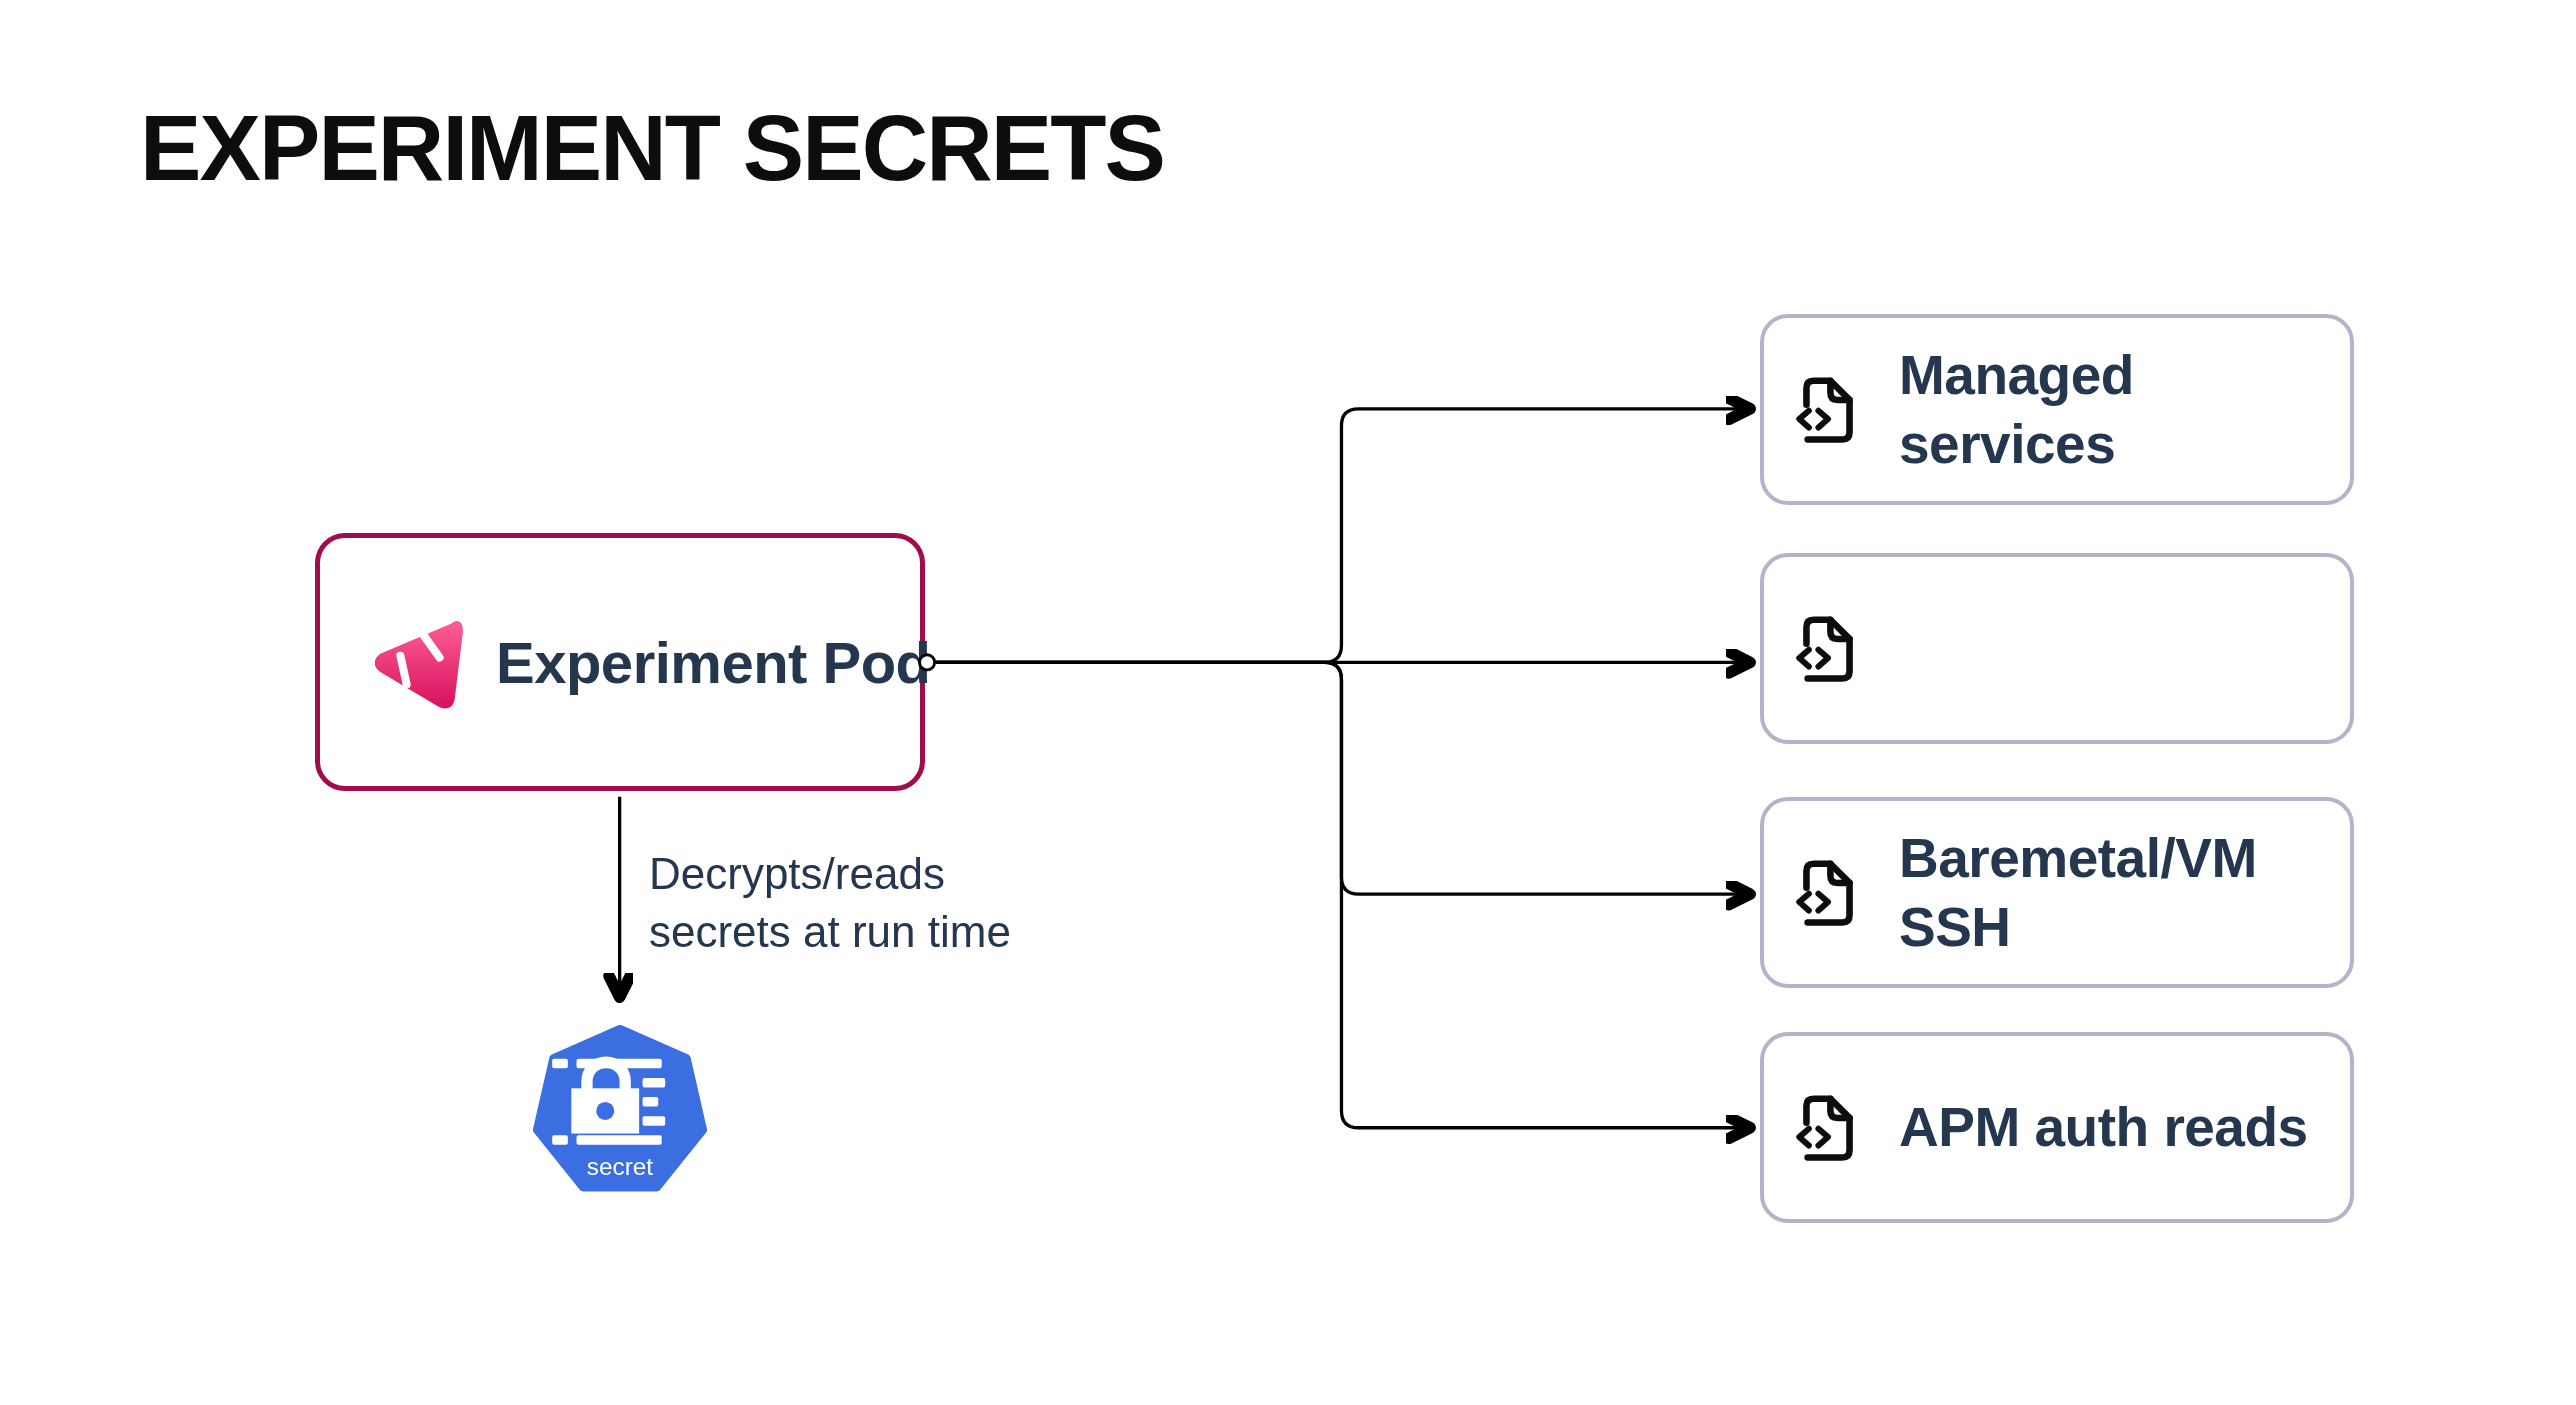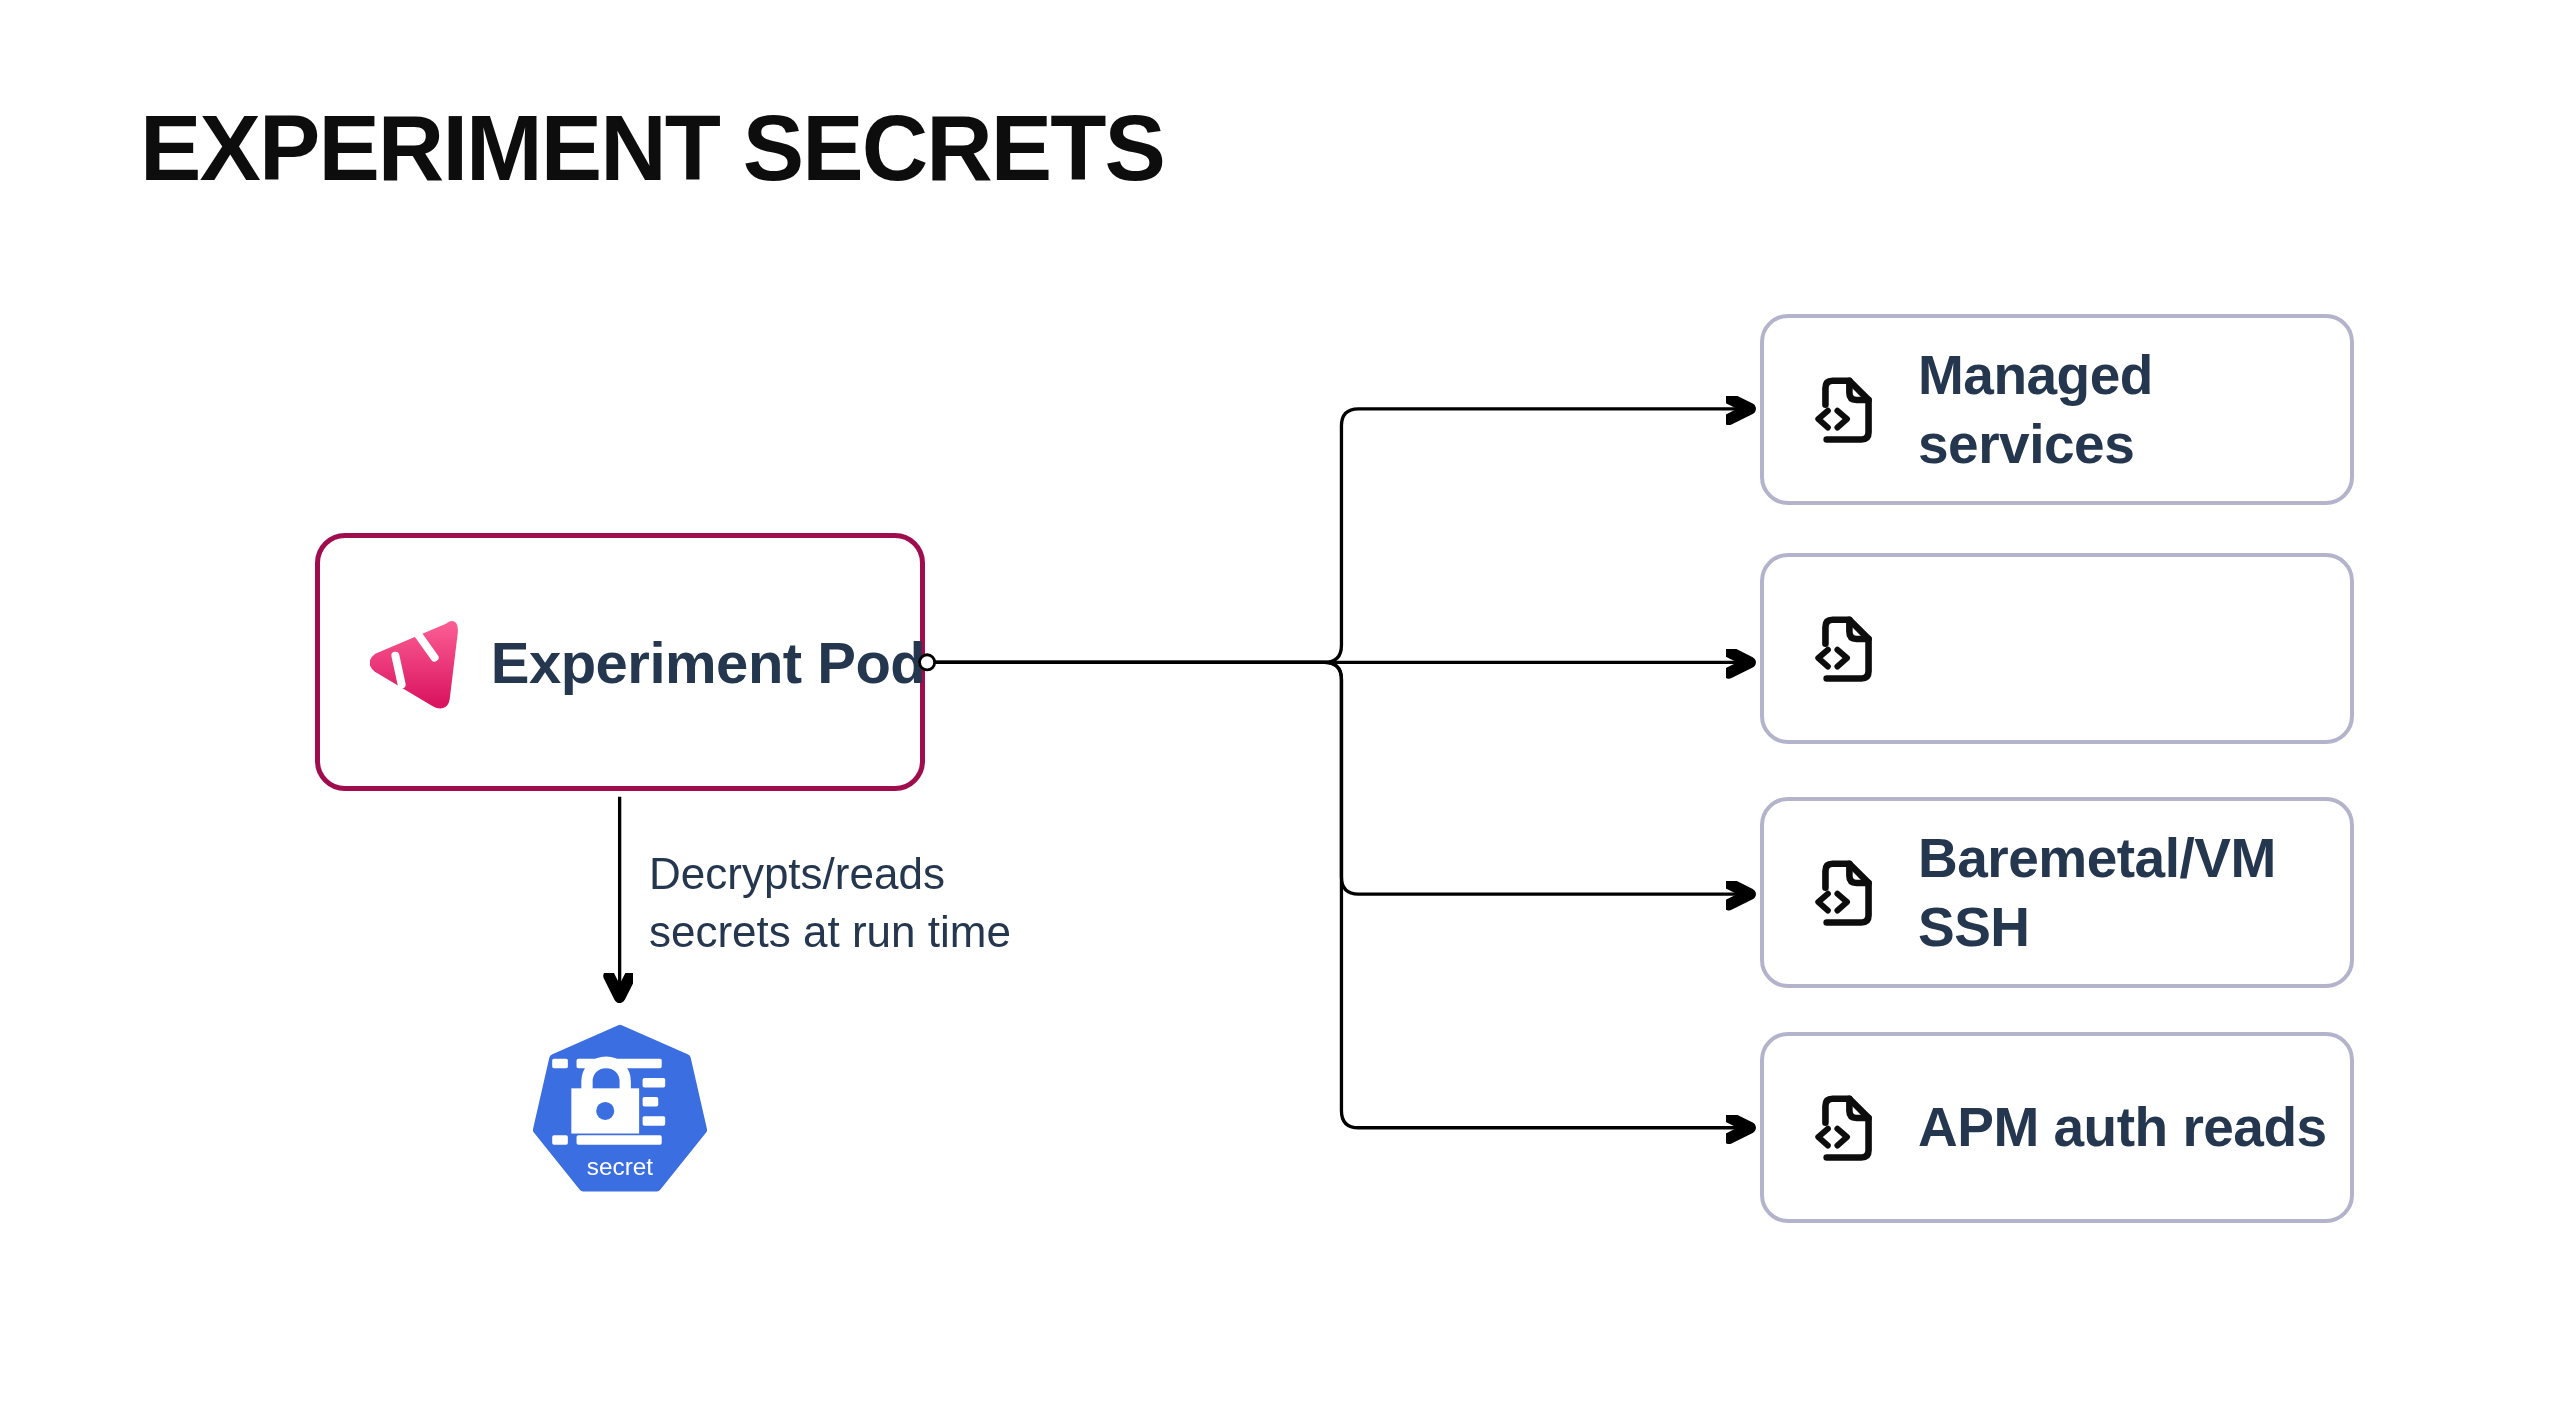--- a/index.html
+++ b/index.html
@@ -15,30 +15,30 @@
   }
   .title{
     position:absolute;left:140px;top:102px;font-size:92px;font-weight:700;
     letter-spacing:-1.9px;color:var(--title);line-height:1;white-space:nowrap;
   }
   #connector-layer{position:absolute;left:0;top:0;z-index:3;pointer-events:none;}
   #connector-layer path{stroke:var(--line);stroke-width:3.5;fill:none;}
   .pod-box{
     position:absolute;left:315px;top:533px;width:610px;height:258px;z-index:2;
     background:var(--background);border:5.7px solid var(--pod-border);border-radius:30px;
-    display:flex;align-items:center;padding-left:55px;gap:31px;justify-content:center;
+    display:flex;align-items:center;padding-left:55px;gap:31px;
   }
   .pod-label{
     font-size:58px;font-weight:700;color:var(--text-navy);letter-spacing:-0.5px;
     white-space:nowrap;
   }
   .target-box{
     position:absolute;left:1760px;width:594px;height:191px;z-index:2;
     background:var(--background);border:4.7px solid var(--target-border);border-radius:28px;
-    display:flex;align-items:center;padding-left:46px;gap:34px;
+    display:flex;align-items:center;padding-left:27px;gap:34px;
   }
   .target-label{
     font-size:55px;font-weight:700;color:var(--text-navy);letter-spacing:-0.5px;
     line-height:1.24;white-space:pre-line;
   }
   .annotation{
     position:absolute;left:649px;top:845px;font-size:44px;font-weight:400;
     color:var(--text-navy);line-height:1.32;white-space:pre-line;z-index:2;
   }
   .secret-icon-wrap{position:absolute;left:533px;top:1024px;z-index:2;}

